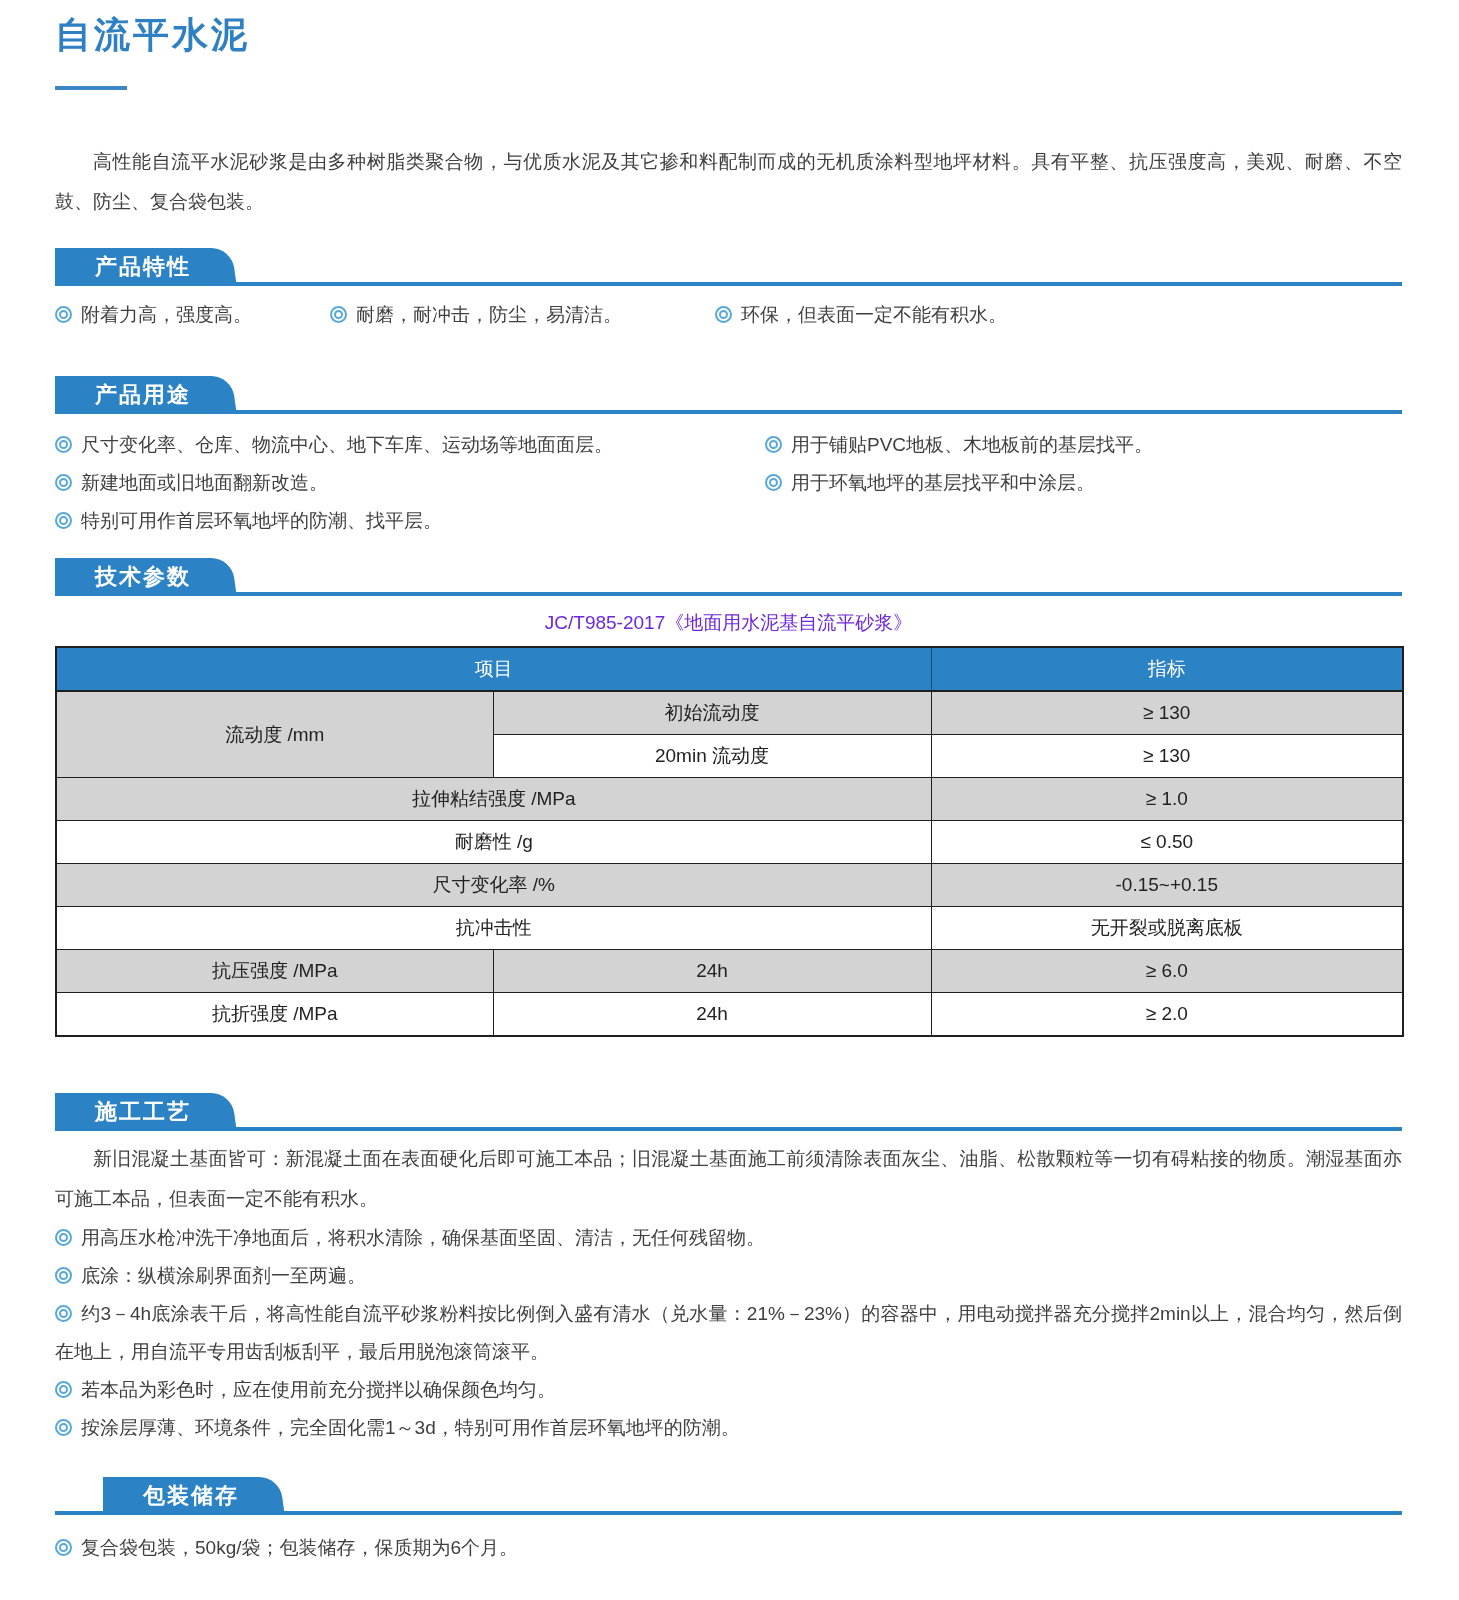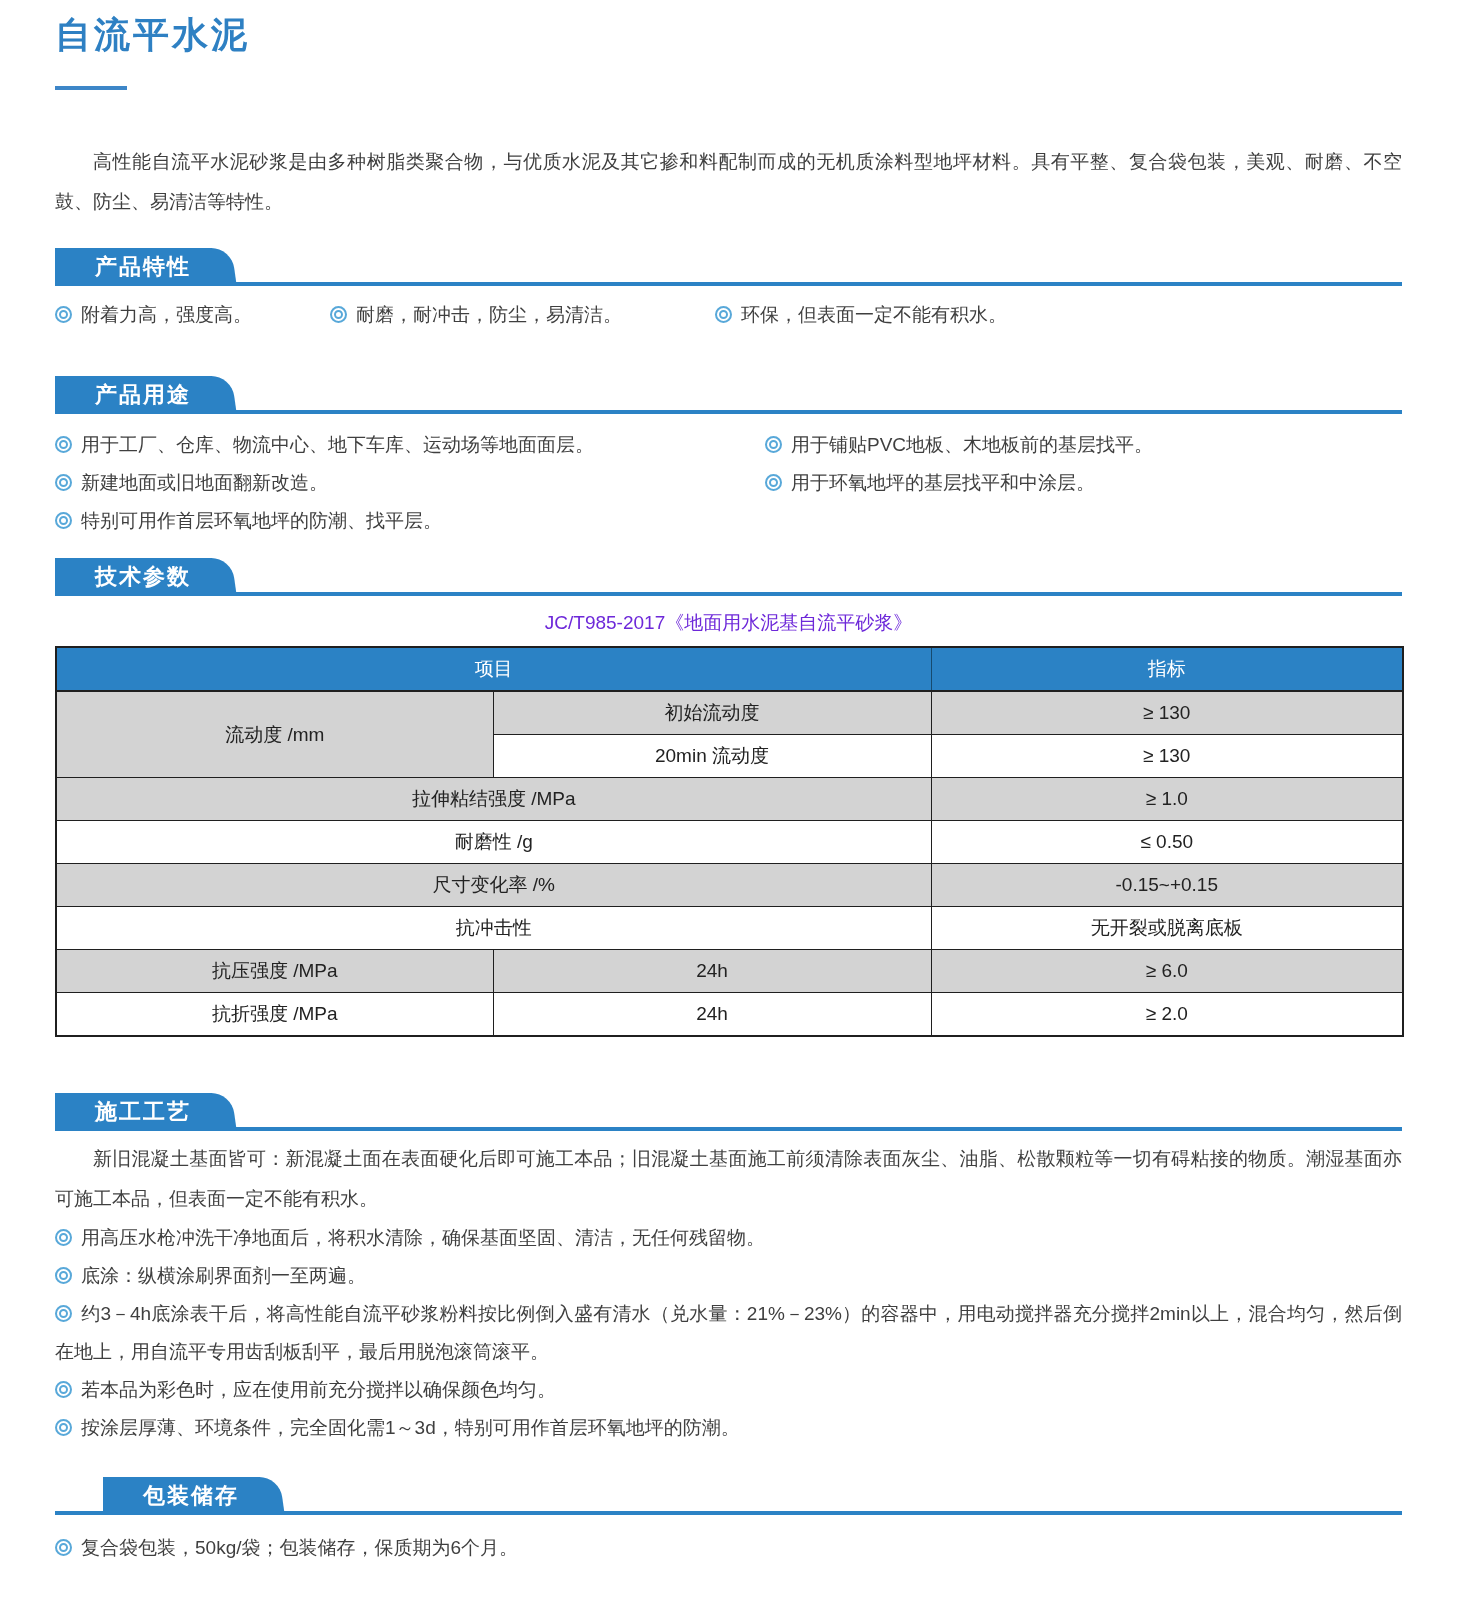--- a/index.html
+++ b/index.html
@@ -74,21 +74,21 @@
   .pack-item{margin:14px 0 0;font-size:19px;line-height:38px;}
 </style>
 </head>
 <body>
 
 <div class="page">
 
   <h1 class="doc-title">自流平水泥</h1>
   <div class="title-rule"></div>
 
-  <p class="intro">高性能自流平水泥砂浆是由多种树脂类聚合物，与优质水泥及其它掺和料配制而成的无机质涂料型地坪材料。具有平整、复合袋包装，美观、耐磨、不空鼓、防尘、易清洁等特性。</p>
+  <p class="intro">高性能自流平水泥砂浆是由多种树脂类聚合物，与优质水泥及其它掺和料配制而成的无机质涂料型地坪材料。具有平整、抗压强度高，美观、耐磨、不空鼓、防尘、复合袋包装。</p>
 
   <div class="sec-features">
     <div class="section-head">
       <div class="tab">
         <div class="tab-bg"></div>
         <span class="tab-label">产品特性</span>
       </div>
     </div>
     <div class="feature-row">
       <span class="feature-item f0"><span class="bullseye"></span><span>附着力高，强度高。</span></span>
@@ -99,21 +99,21 @@
 
   <div class="sec-uses">
     <div class="section-head">
       <div class="tab">
         <div class="tab-bg"></div>
         <span class="tab-label">产品用途</span>
       </div>
     </div>
     <div class="uses-row">
       <div class="uses-col left">
-        <p><span class="bullseye"></span><span>用于工厂、仓库、物流中心、地下车库、运动场等地面面层。</span></p>
+        <p><span class="bullseye"></span><span>尺寸变化率、仓库、物流中心、地下车库、运动场等地面面层。</span></p>
         <p><span class="bullseye"></span><span>新建地面或旧地面翻新改造。</span></p>
         <p><span class="bullseye"></span><span>特别可用作首层环氧地坪的防潮、找平层。</span></p>
       </div>
       <div class="uses-col right">
         <p><span class="bullseye"></span><span>用于铺贴PVC地板、木地板前的基层找平。</span></p>
         <p><span class="bullseye"></span><span>用于环氧地坪的基层找平和中涂层。</span></p>
       </div>
     </div>
   </div>
 

